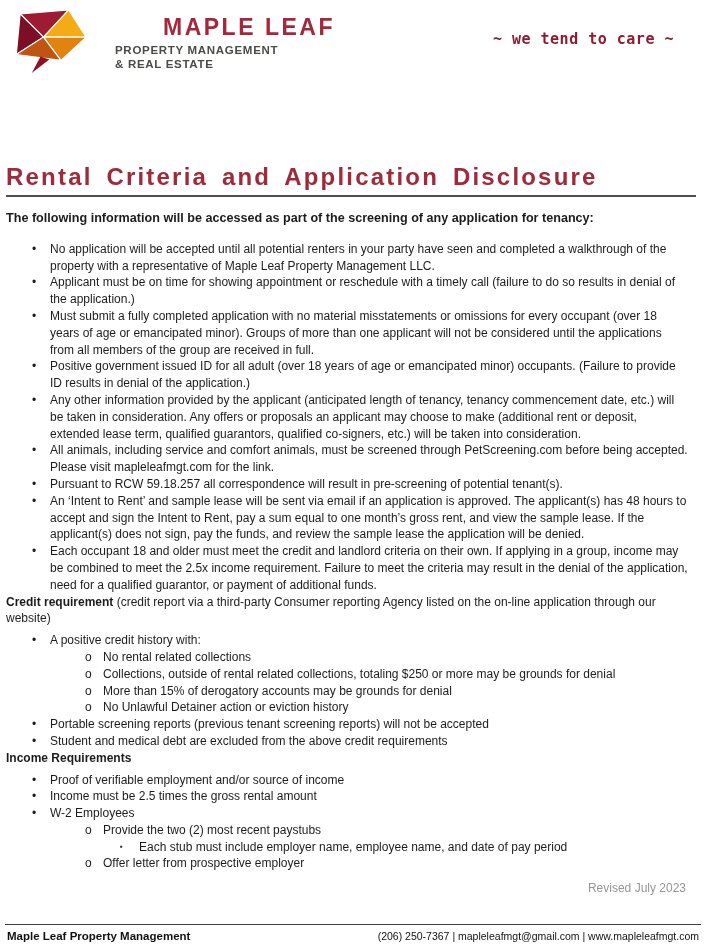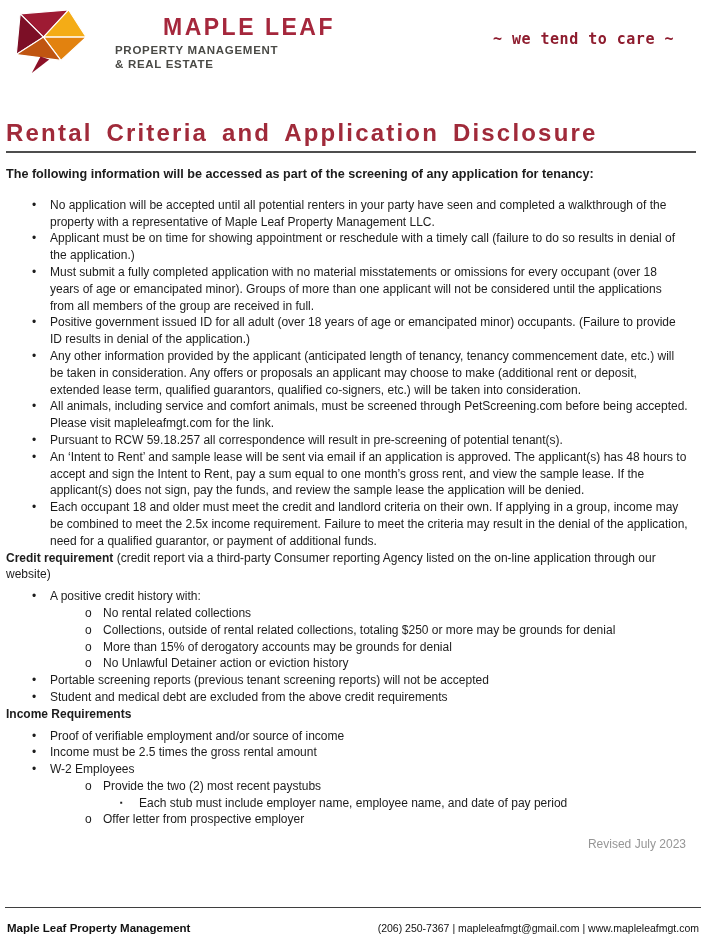--- a/index.html
+++ b/index.html
@@ -25,21 +25,21 @@
   }
   .brand-sub { color:#4a4a46; font-size:11.5px; font-weight:bold; letter-spacing:0.7px; line-height:14px; }
   .brand-sub.first { margin-top:3px; }
   .tagline {
     font-family:"DejaVu Sans Mono", monospace;
     font-weight:bold; color:#8E1C2E; font-size:15px;
     letter-spacing:0.5px; margin:22px 22px 0 0;
   }
   
   .doc-title {
-    margin-top:44px;
+    margin-top:88px;
     color:#A02A3A; font-size:24px; font-weight:bold;
     letter-spacing:2.2px; word-spacing:5px; line-height:29px;
   }
   .title-rule { border:none; border-top:2px solid #4d4d4d; margin-top:4px; }
   .intro { font-weight:bold; font-size:12.6px; line-height:16.8px; margin-top:13px; }
   
   .sections { font-size:12px; line-height:16.8px; }
   .sec { }
   .sec:first-child { margin-top:14px; }
   .sec-heading { margin-bottom:5px; }
@@ -50,21 +50,21 @@
   .li .txt { flex:1 1 auto; }
   .l1 { padding-left:26px; }
   .l2 { padding-left:79px; }
   .l3 { padding-left:114px; }
   .l3 .marker { flex-basis:19px; font-size:8px; line-height:16.8px; }
   
   .revised { text-align:right; color:#969696; font-size:12px; margin-top:9px; padding-right:10px; }
   .page-footer {
     position:absolute; left:5px; right:5px; bottom:0;
     border-top:1.5px solid #3f3f3f;
-    height:44px;
+    height:27px;
     display:flex; justify-content:space-between; align-items:center;
     padding:2px 2px 6px 2px;
   }
   .footer-company { font-weight:bold; font-size:11.5px; color:#111; }
   .footer-contact { font-size:10.5px; color:#111; }
 </style>
 </head>
 <body>
 
 <div class="page">

